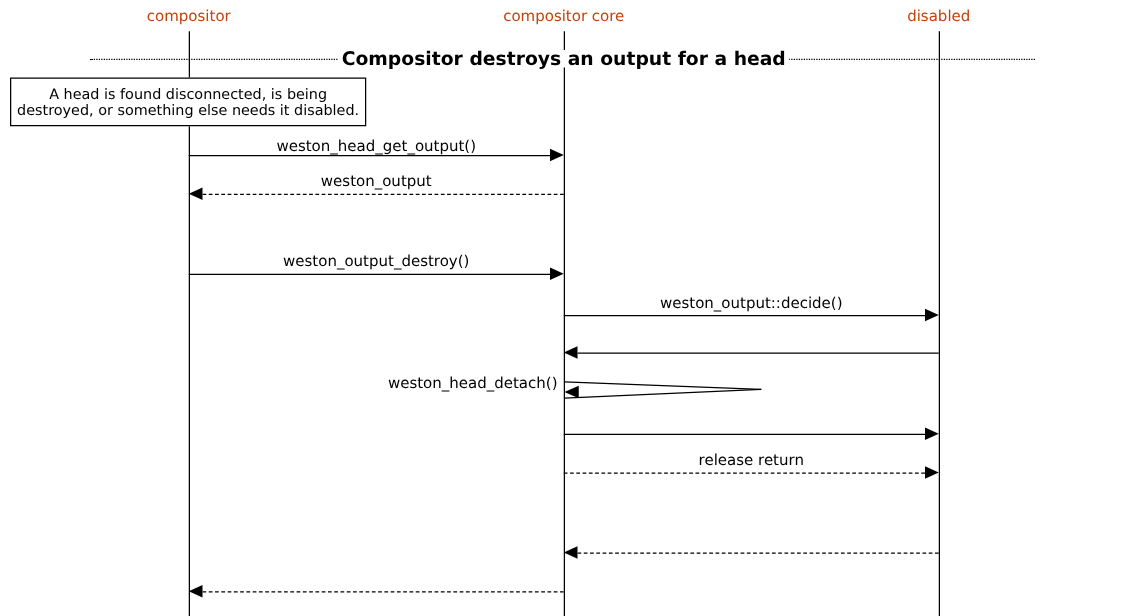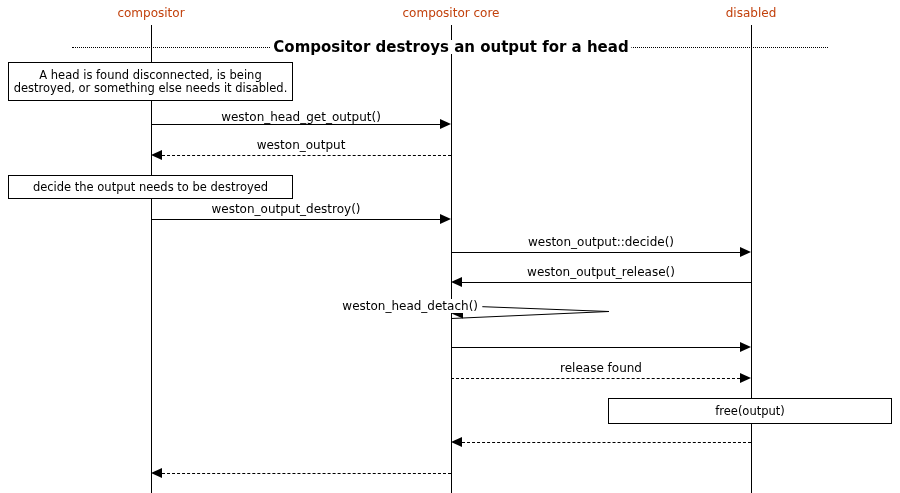--- a/index.html
+++ b/index.html
@@ -107,59 +107,56 @@
   <div class="lifeline" style="left:151px; top:25px; height:468px;"></div>
   <div class="lifeline" style="left:451px; top:25px; height:468px;"></div>
   <div class="lifeline" style="left:751px; top:25px; height:468px;"></div>
 
   <div class="divider-line" style="left:72px; top:47px; width:250px;"></div>
   <div class="divider-line" style="left:582px; top:47px; width:246px;"></div>
   <div class="divider-text" style="left:451px; top:40px;">Compositor destroys an output for a head</div>
 
   <div class="note-box" style="left:8px; top:62px; width:285px; height:39px;">A head is found disconnected, is being destroyed, or something else needs it disabled.</div>
 
-  <div class="note-box" style="left:8px; top:175px; width:285px; height:24px;">decide the output needs to be destroyed</div>
 
-  <div class="note-box" style="left:608px; top:398px; width:284px; height:26px;">free(output)</div>
 
   <div class="msg-line solid" style="left:151px; top:124px; width:289px;"></div>
   <div class="arrowhead right" style="left:440px; top:119px;"></div>
   <div class="msg-label" style="left:301px; top:91px;margin-top:19px;">weston_head_get_output()</div>
 
   <div class="msg-line dotted" style="left:162px; top:155px; width:289px;"></div>
   <div class="arrowhead left" style="left:151px; top:150px;"></div>
   <div class="msg-label" style="left:301px; top:138px;">weston_output</div>
 
   <div class="msg-line solid" style="left:151px; top:219px; width:289px;"></div>
   <div class="arrowhead right" style="left:440px; top:214px;"></div>
-  <div class="msg-label" style="left:286px; top:202px;">weston_output_destroy()</div>
+  <div class="msg-label" style="left:301px; top:202px;">weston_output_destroy()</div>
 
   <div class="msg-line solid" style="left:451px; top:252px; width:289px;"></div>
   <div class="arrowhead right" style="left:740px; top:247px;"></div>
   <div class="msg-label" style="left:601px; top:235px;">weston_output::decide()</div>
 
   <div class="msg-line solid" style="left:462px; top:282px; width:289px;"></div>
   <div class="arrowhead left" style="left:451px; top:277px;"></div>
-  <div class="msg-label" style="left:601px; top:265px;">weston_output_release()</div>
 
   <div class="self-loop" style="left:451px; top:298px;">
     <svg width="170" height="28" viewBox="0 0 170 28" xmlns="http://www.w3.org/2000/svg">
       <path d="M0.5,7.5 L158,13.5" stroke="#000" stroke-width="1" fill="none"></path>
       <path d="M158,13.5 L0.5,20.5" stroke="#000" stroke-width="1" fill="none"></path>
       <path d="M0.5,15.5 L12,10.5 L12,20.5 Z" fill="#000"></path>
     </svg>
   </div>
-  <div class="msg-label left-of" style="left:450px; top:299px;margin-left:32px;">weston_head_detach()</div>
+  <div class="msg-label left-of" style="left:450px; top:299px;">weston_head_detach()</div>
 
   <div class="msg-line solid" style="left:451px; top:347px; width:289px;"></div>
   <div class="arrowhead right" style="left:740px; top:342px;"></div>
 
   <div class="msg-line dotted" style="left:451px; top:378px; width:289px;"></div>
   <div class="arrowhead right" style="left:740px; top:373px;"></div>
-  <div class="msg-label" style="left:601px; top:361px;">release found</div>
+  <div class="msg-label" style="left:601px; top:361px;">release return</div>
 
   <div class="msg-line dotted" style="left:462px; top:442px; width:289px;"></div>
   <div class="arrowhead left" style="left:451px; top:437px;"></div>
 
   <div class="msg-line dotted" style="left:162px; top:473px; width:289px;"></div>
   <div class="arrowhead left" style="left:151px; top:468px;"></div>
 
 </div>
 
 </body></html>

